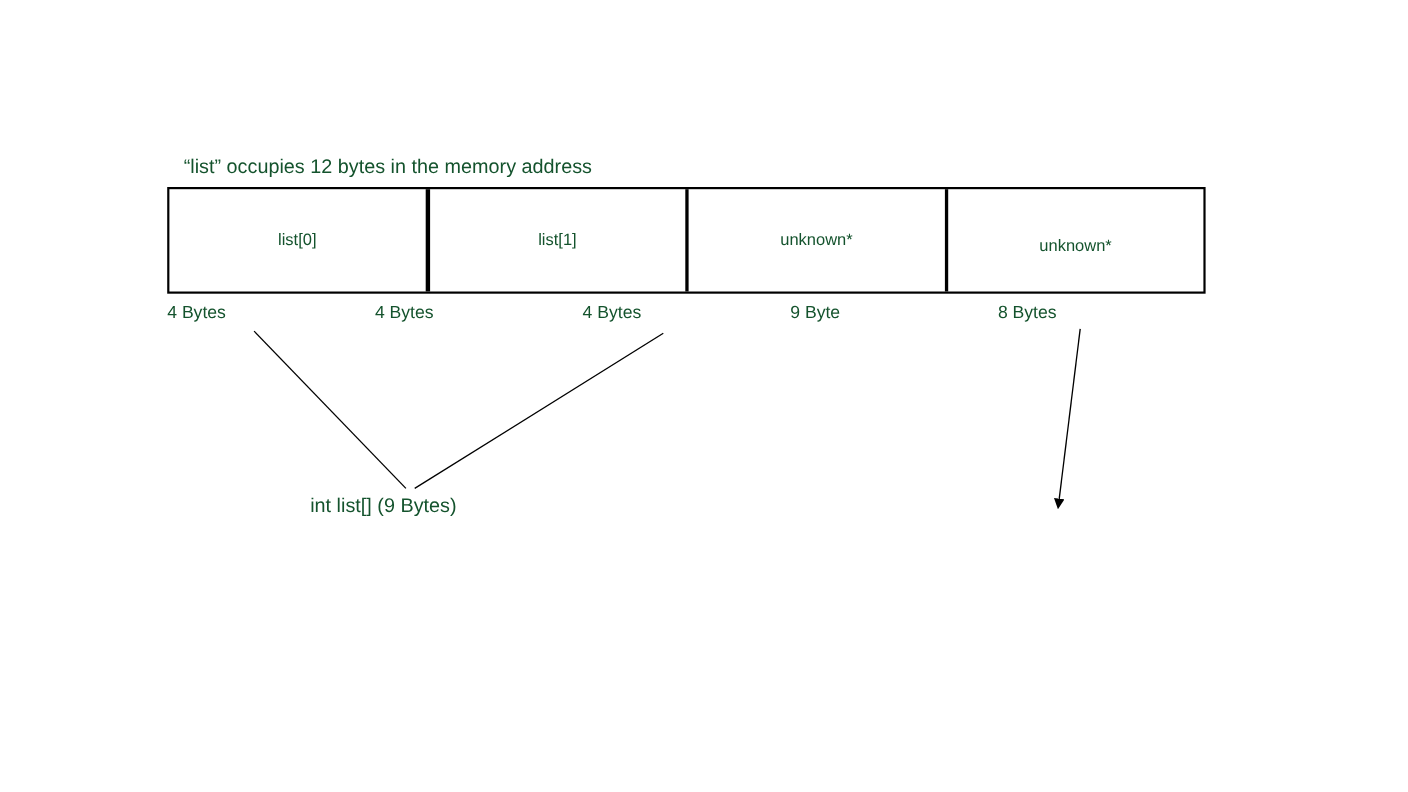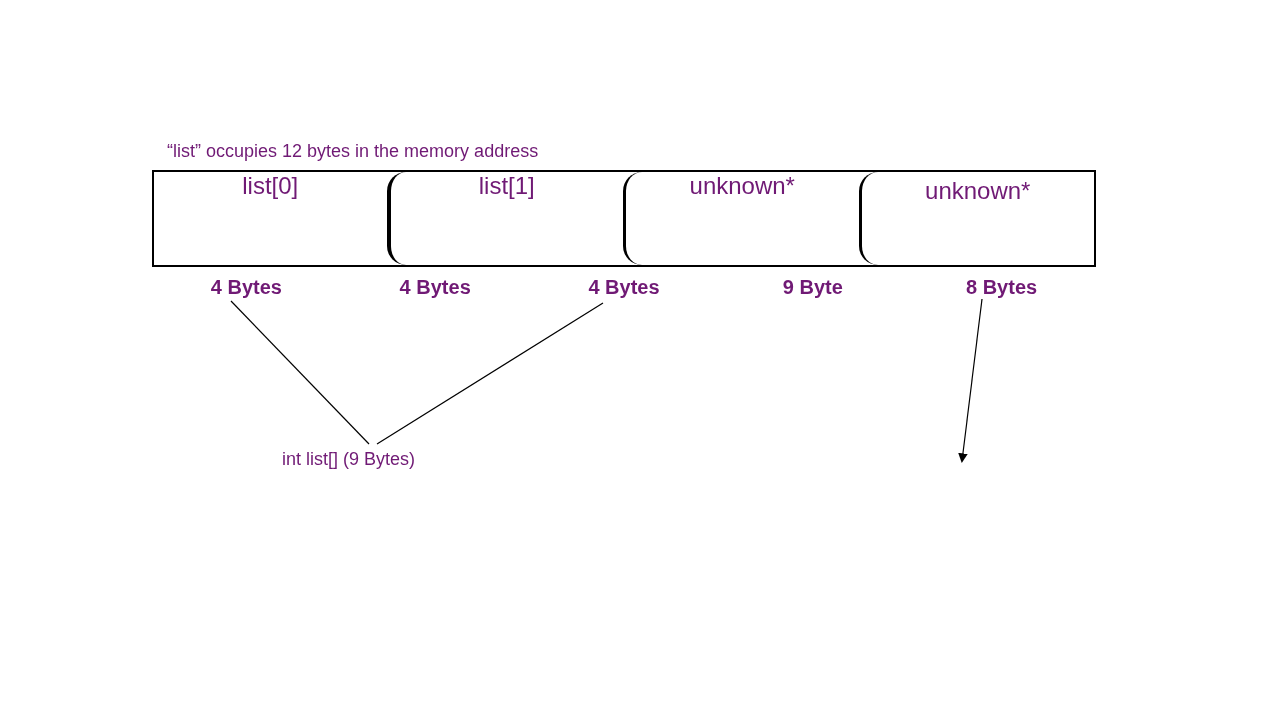--- a/index.html
+++ b/index.html
@@ -7,21 +7,21 @@
     padding: 0;
     background: #ffffff;
   }
   .canvas {
     position: relative;
     width: 1280px;
     height: 720px;
     background: #ffffff;
     overflow: hidden;
     font-family: "Liberation Sans", sans-serif;
-    color: #701a75;
+    color: #14532d;
   }
   .caption-title {
     position: absolute;
     left: 167px;
     top: 141px;
     font-size: 18px;
     white-space: nowrap;
   }
   .memory-row {
     position: absolute;
@@ -30,44 +30,41 @@
     width: 944px;
     height: 97px;
     display: flex;
     border: 2px solid #000000;
     box-sizing: border-box;
     background: #ffffff;
   }
   .memory-cell {
     flex: 1 1 0;
     display: flex;
-    align-items: flex-start;
+    align-items: center;
     justify-content: center;
-    font-size: 24px;
+    font-size: 15px;
     white-space: nowrap;
     box-sizing: border-box;
-    border-radius: 19px;
   }
   .memory-cell + .memory-cell { border-left: 2px solid #000000; }
   .memory-cell.thick-left { border-left-width: 4px; }
   .memory-cell.mid-left { border-left-width: 3px; }
   .memory-cell .label-offset { position: relative; top: 5px; }
   .size-row {
     position: absolute;
     left: 152px;
     top: 276px;
     width: 944px;
     display: flex;
   }
   .size-cell {
     flex: 1 1 0;
-    text-align: center;
-    font-size: 20px;
+    font-size: 16px;
     white-space: nowrap;
-    font-weight: bold;
   }
   .overlay {
     position: absolute;
     left: 0;
     top: 0;
     width: 1280px;
     height: 720px;
     pointer-events: none;
   }
   .group-label {

